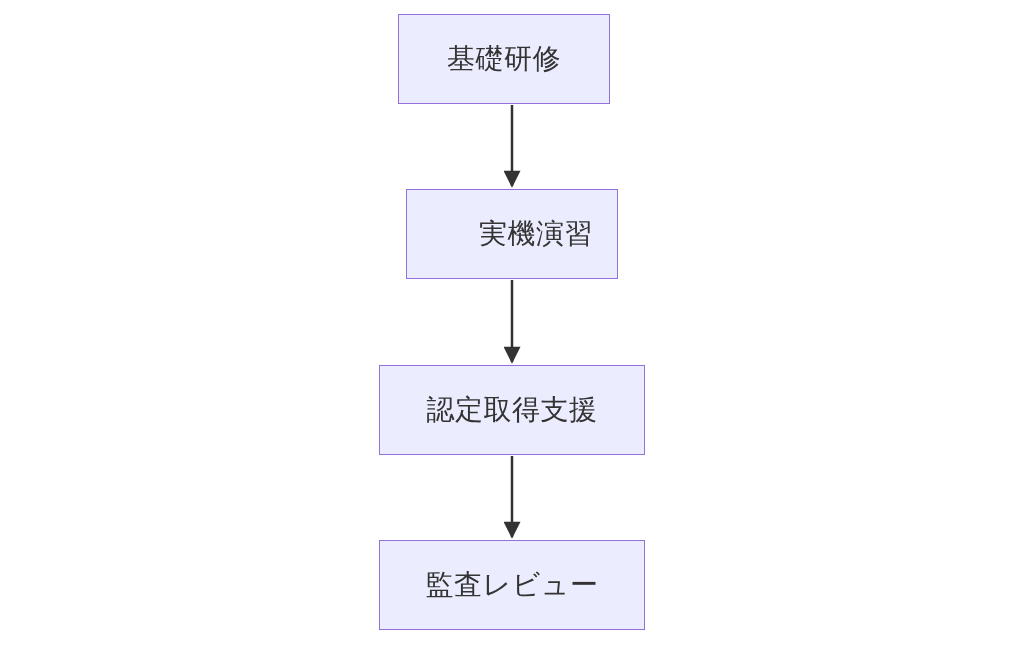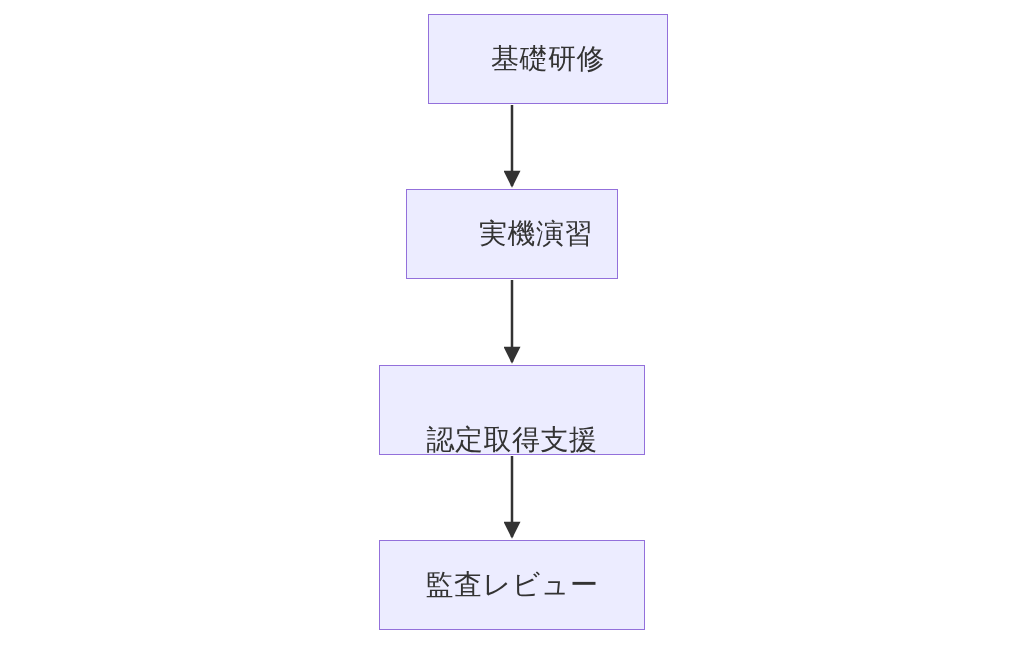--- a/index.html
+++ b/index.html
@@ -26,23 +26,23 @@
     background: var(--node-fill);
     border: 1.5px solid var(--node-border);
     color: var(--text-color);
     display: flex;
     align-items: center;
     justify-content: center;
     font-size: 28px;
     line-height: 1;
     letter-spacing: 0.5px;
   }
-  .node-1 { left: 428px; top: 14px;  width: 240px; height: 90px; }
+  .node-1 { left: 398px; top: 14px;  width: 212px; height: 90px; }
   .node-2 { left: 406px; top: 189px; width: 212px; height: 90px; padding-left: 48px; }
-  .node-3 { left: 379px; top: 365px; width: 266px; height: 90px; align-items: flex-end; }
+  .node-3 { left: 379px; top: 365px; width: 266px; height: 90px; }
   .node-4 { left: 379px; top: 540px; width: 266px; height: 90px; text-align: right; }
   svg.edges {
     position: absolute;
     left: 0; top: 0;
     width: 1024px; height: 646px;
     pointer-events: none;
   }
   svg.edges line {
     stroke: var(--arrow-color);
     stroke-width: 2.5px;

